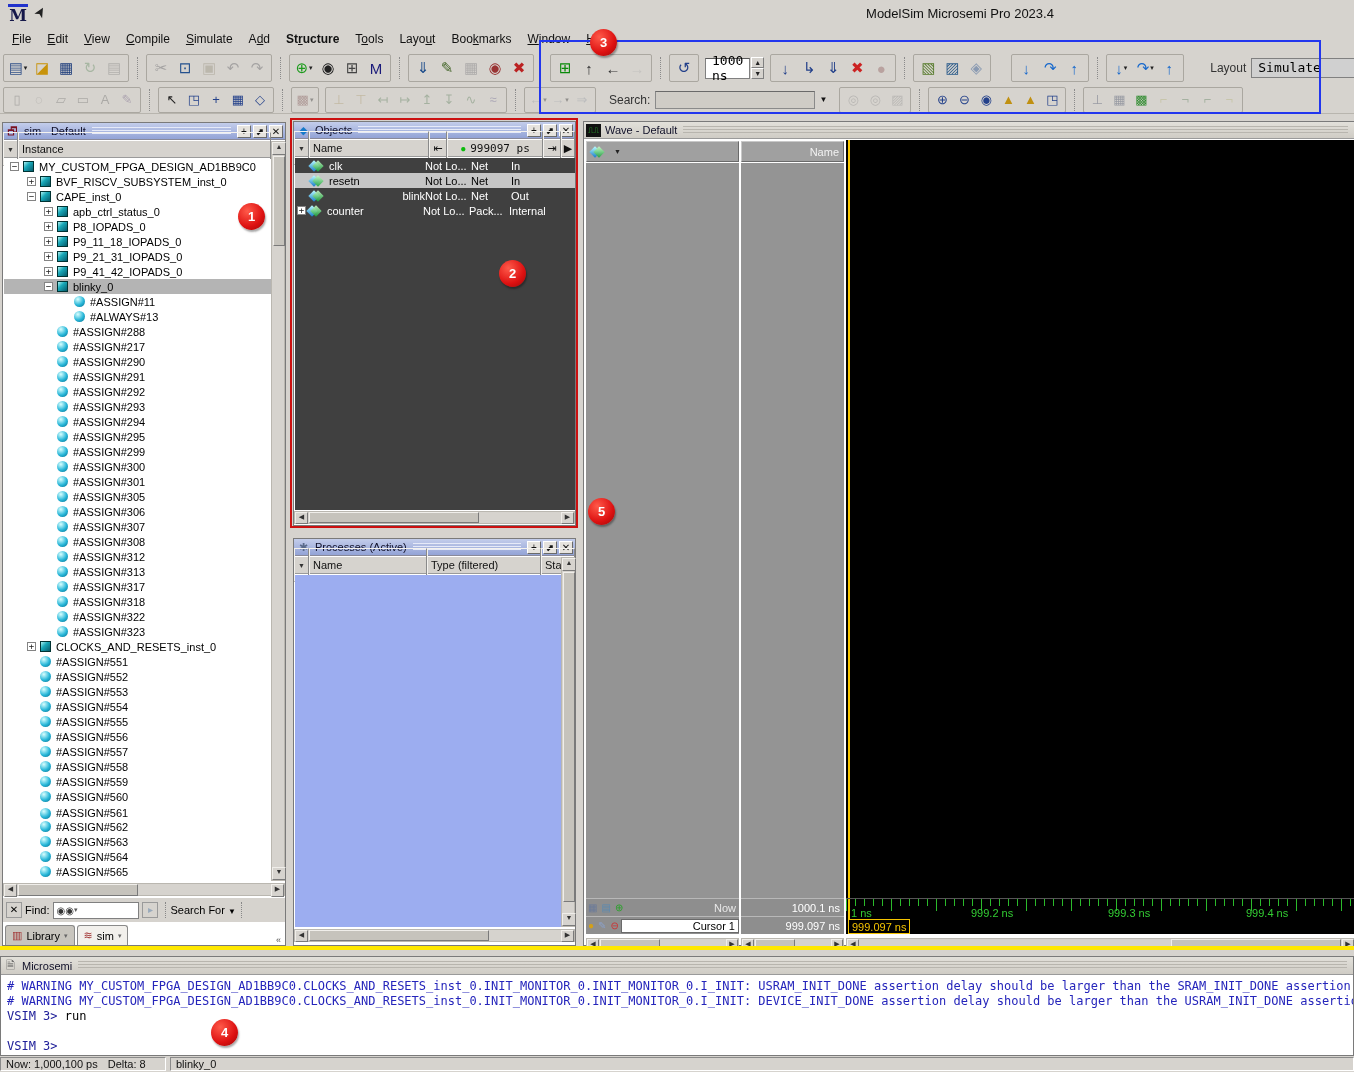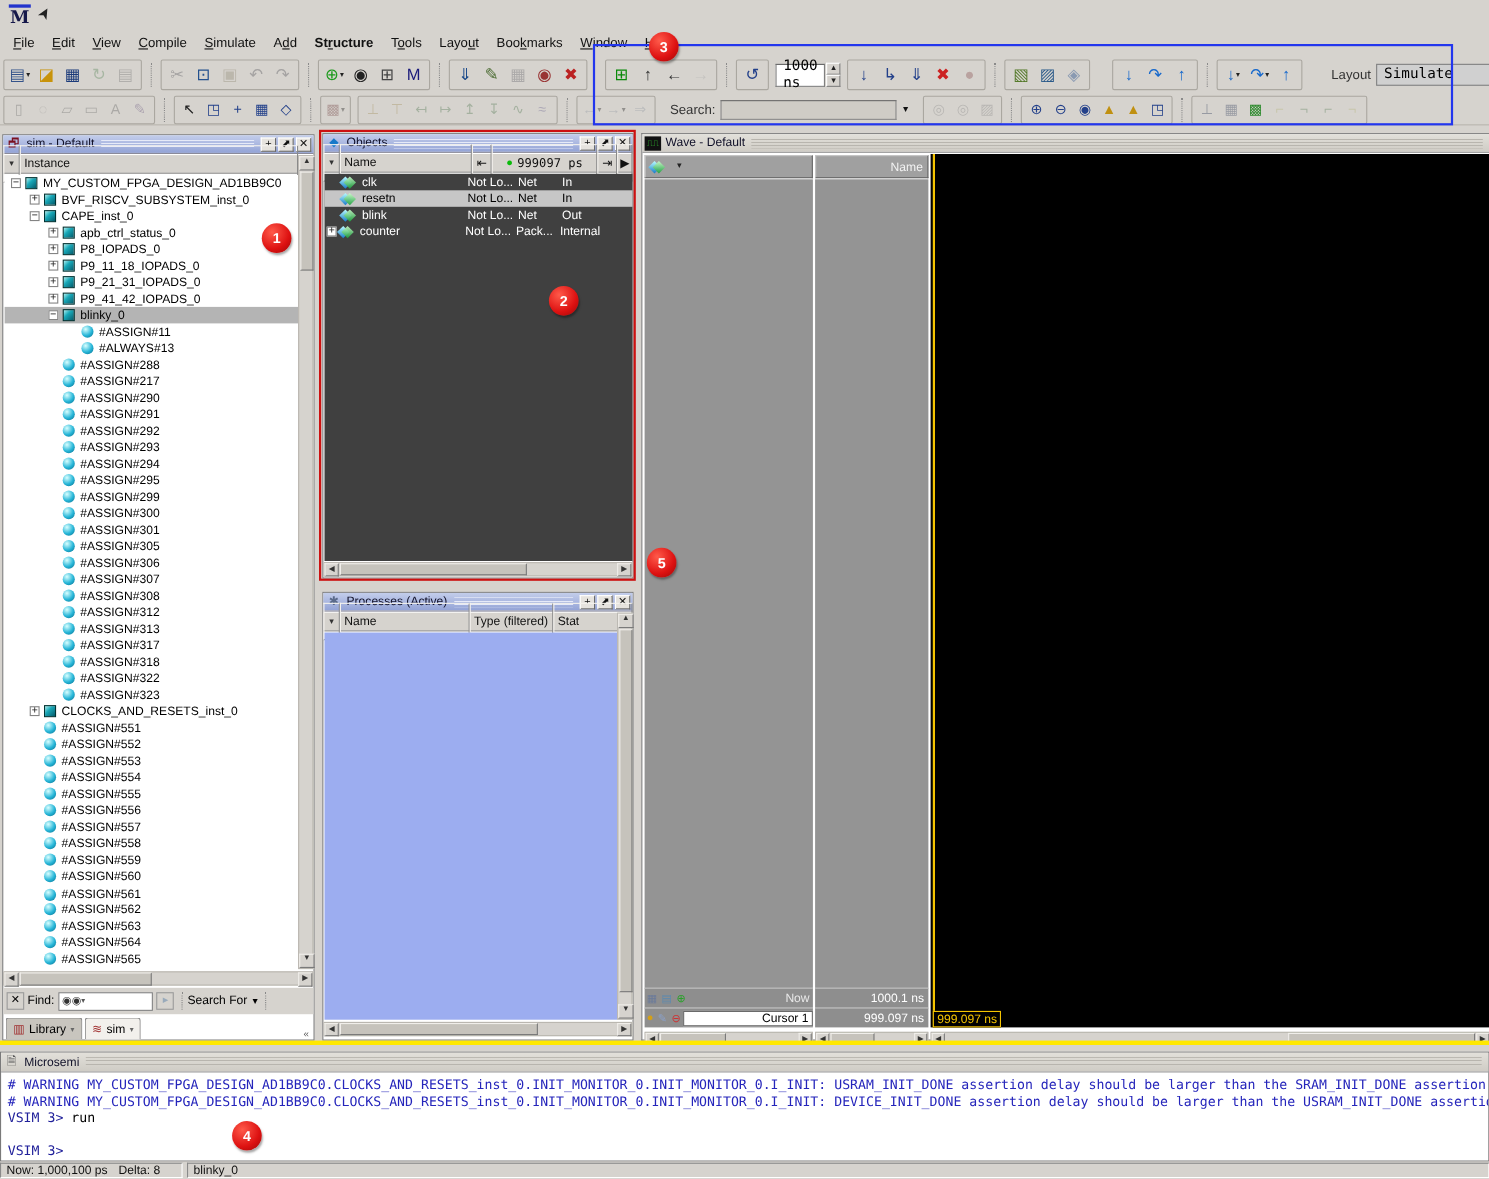--- a/index.html
+++ b/index.html
@@ -147,20 +147,21 @@
   #ann-blue-rect { position:absolute; border:2px solid #2236ee; z-index:55; }
   #ann-red-rect { position:absolute; border:2px solid #cc1111; z-index:55; }
   #yellow-split { position:absolute; left:0; top:946px; width:1354px; height:4px; background:#ffe800; z-index:40; }
 </style>
 </head>
 <body>
 
 <div id="titlebar">
   <div id="app-logo">M</div>
   <div id="pin-icon">➤</div>
+  <div id="window-title">ModelSim Microsemi Pro 2023.4</div>
 </div>
 
 <div id="menubar">
     <div class="menu-item"><span class="ul">F</span>ile</div>
     <div class="menu-item"><span class="ul">E</span>dit</div>
     <div class="menu-item"><span class="ul">V</span>iew</div>
     <div class="menu-item"><span class="ul">C</span>ompile</div>
     <div class="menu-item"><span class="ul">S</span>imulate</div>
     <div class="menu-item">A<span class="ul">d</span>d</div>
     <div class="menu-item menu-bold">St<span class="ul">r</span>ucture</div>
@@ -829,21 +830,21 @@
         <span class="ocell" style="width: 46px;">Not Lo...</span>
         <span class="ocell" style="width: 40px;">Net</span>
         <span class="ocell" style="width: 60px;">In</span>
       </div>
       <div class="orow">
         <span style="width: 13px; flex: 0 0 auto;"></span>
         <span class="o-icon">
           <i class="d1"></i>
           <i class="d2"></i>
         </span>
-        <span class="ocell" style="width: 96px;">blink</span>
+        <span class="ocell" style="width: 96px; text-align: right;">blink</span>
         <span class="ocell" style="width: 46px;">Not Lo...</span>
         <span class="ocell" style="width: 40px;">Net</span>
         <span class="ocell" style="width: 60px;">Out</span>
       </div>
       <div class="orow">
         <span class="expander" style="margin: 0px 0px 0px 2px;">+</span>
         <span class="o-icon">
           <i class="d1"></i>
           <i class="d2"></i>
         </span>
@@ -865,21 +866,21 @@
     <span class="picon" style="color:#5a6a8a;">✱</span>
     <span>Processes (Active)</span>
     <span class="grips"></span>
     <span class="pbtn">+</span>
     <span class="pbtn">⬈</span>
     <span class="pbtn">✕</span>
   </div>
   <div class="colhead" style="position:absolute;left:0;top:18px;width:281px;height:17px;">
     <div class="colcell filterbtn">▼</div>
     <div class="colcell" style="width:118px;">Name</div>
-    <div class="colcell" style="width:76px;">Type (filtered)</div>
+    <div class="colcell" style="width:114px;">Type (filtered)</div>
     <div class="colcell" style="flex:1;">Stat</div>
   </div>
   <div id="proc-body" class="abs" style="left:1px;top:36px;width:266px;height:352px;"></div>
   <div class="sbv abs" style="left:267px;top:18px;width:14px;height:370px;">
     <div class="sbarrow abs" style="left:0;top:0;width:14px;height:13px;">▲</div>
     <div class="sbthumb abs" style="left:1px;top:14px;width:12px;height:330px;"></div>
     <div class="sbarrow abs" style="left:0;bottom:0;width:14px;height:13px;">▼</div>
   </div>
   <div class="sbv abs" style="left:0;top:390px;width:281px;height:13px;">
     <div class="sbarrow abs" style="left:0;top:0;width:13px;height:12px;">◀</div>
@@ -905,20 +906,30 @@
   <div class="wave-headcell" style="position:absolute;left:157px;top:19px;width:103px;height:21px;justify-content:flex-end;padding-right:4px;">
     <span>Name</span>
   </div>
 
   <div id="wave-names" class="abs" style="left:2px;top:41px;width:153px;height:735px;"></div>
   <div id="wave-values" class="abs" style="left:157px;top:41px;width:103px;height:735px;"></div>
 
   <div id="wave-canvas" class="abs" style="left:262px;top:18px;width:509px;height:794px;">
     <div id="wave-cursor-line" style="left:2px;top:0;height:794px;"></div>
 
+    <div class="abs" style="left:0;top:758px;width:509px;height:22px;border-top:1px solid #555;">
+      <div id="ruler-ticks-major"></div>
+      <div id="ruler-ticks"></div>
+      <div id="ruler-labels">
+          <span class="rlabel" style="left: 5px;">1 ns</span>
+          <span class="rlabel" style="left: 125px;">999.2 ns</span>
+          <span class="rlabel" style="left: 262px;">999.3 ns</span>
+          <span class="rlabel" style="left: 400px;">999.4 ns</span>
+        </div>
+    </div>
     <div id="cursor-value-box" style="left:2px;top:779px;">999.097 ns</div>
   </div>
 
   <div class="wrow" style="left:2px;top:776px;width:153px;height:18px;">
     <span class="mini" style="color:#6a7a9a;">▦</span>
     <span class="mini" style="color:#5a8ab2;">▤</span>
     <span class="mini" style="color:#2aa02a;">⊕</span>
     <span style="flex:1;text-align:right;padding-right:3px;">Now</span>
   </div>
   <div class="wrow" style="left:157px;top:776px;width:103px;height:18px;justify-content:flex-end;padding-right:4px;color:#fff;">

